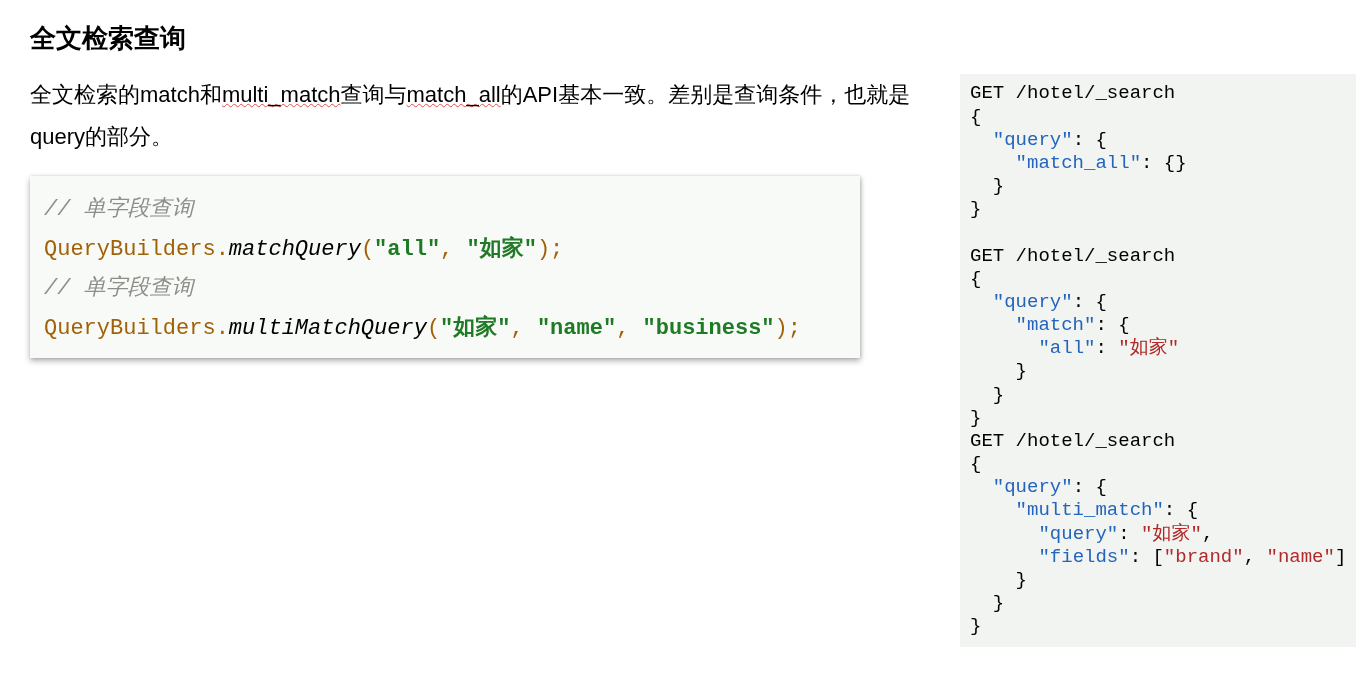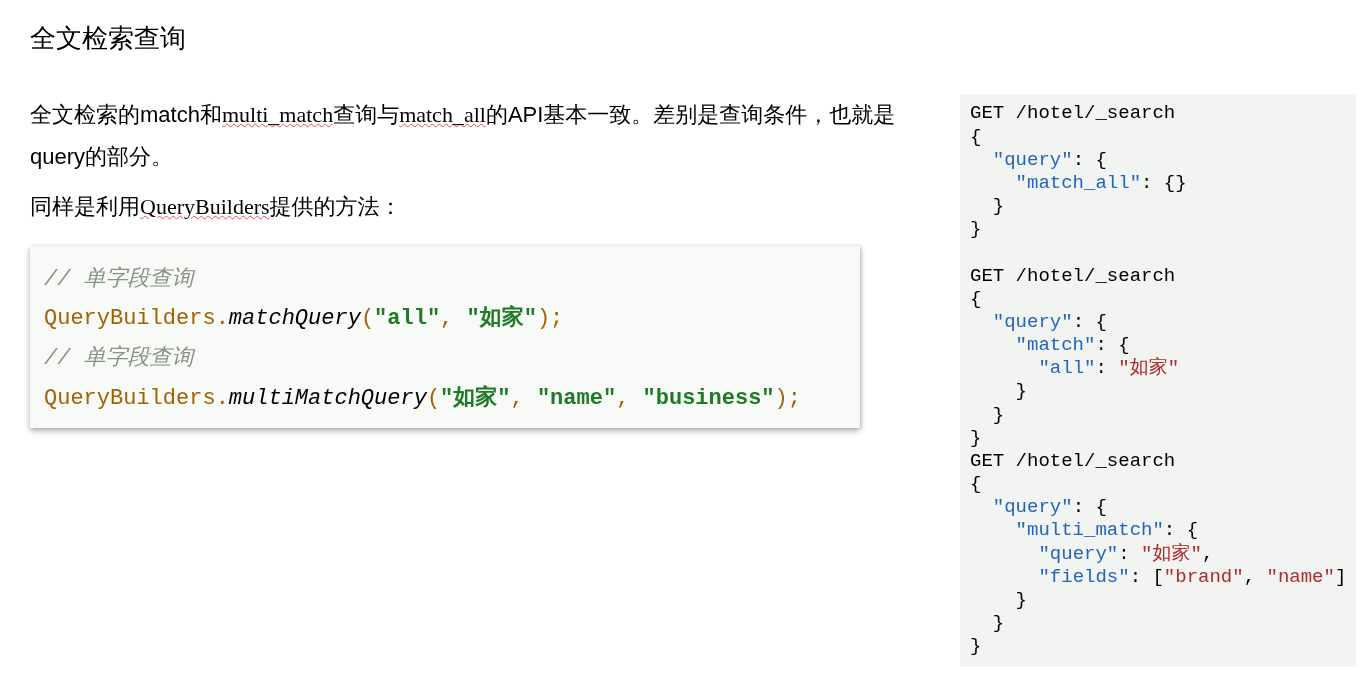--- a/index.html
+++ b/index.html
@@ -5,42 +5,41 @@
   * { margin: 0; padding: 0; box-sizing: border-box; }
   body {
     font-family: "Microsoft YaHei", "PingFang SC", -apple-system, sans-serif;
     background: #fff;
     color: #000;
     padding: 20px 30px;
     width: 1367px;
   }
   h2.title {
     font-size: 26px;
-    font-weight: 400;
-    margin-bottom: 38px;
+    font-weight: 700;
+    margin-bottom: 18px;
     line-height: 1.4;
   }
   .layout {
     display: flex;
     gap: 30px;
     align-items: flex-start;
   }
   .left-col { flex: 0 0 900px; }
   .right-col { flex: 1; }
   p.body-text {
     font-size: 22px;
     line-height: 1.9;
     margin-bottom: 8px;
   }
   .squiggly {
     text-decoration: underline;
     text-decoration-style: wavy;
     text-decoration-color: #e0504f;
     text-decoration-thickness: 1px;
-    font-family: Liberation Serif, serif;
   }
   .java-block {
     margin-top: 18px;
     width: 830px;
     background: #f8faf7;
     padding: 14px 14px 10px 14px;
     box-shadow: 0 3px 6px rgba(0,0,0,0.3), 1px 0 3px rgba(0,0,0,0.15);
     font-family: Consolas, "Courier New", monospace;
     font-size: 22px;
     line-height: 1.8;
@@ -69,23 +68,20 @@
 <h2 class="title">全文检索查询</h2>
 
 <div class="layout">
 
   <div class="left-col">
 
     <p class="body-text">
       <span>全文检索的match和</span><span class="squiggly">multi_match</span><span>查询与</span><span class="squiggly">match_all</span><span>的API基本一致。差别是查询条件，也就是query的部分。</span>
     </p>
 
-    <p class="body-text">
-      <span>同样是利用</span><span class="squiggly">QueryBuilders</span><span>提供的方法：</span>
-    </p>
 
     <div class="java-block"><span class="tok-comment">// 单字段查询</span>
 <span class="tok-plain">QueryBuilders.</span><span class="tok-method">matchQuery</span><span class="tok-plain">(</span><span class="tok-str-g">"all"</span><span class="tok-plain">, </span><span class="tok-str-g">"如家"</span><span class="tok-plain">);</span>
 <span class="tok-comment">// 单字段查询</span>
 <span class="tok-plain">QueryBuilders.</span><span class="tok-method">multiMatchQuery</span><span class="tok-plain">(</span><span class="tok-str-g">"如家"</span><span class="tok-plain">, </span><span class="tok-str-g">"name"</span><span class="tok-plain">, </span><span class="tok-str-g">"business"</span><span class="tok-plain">);</span></div>
 
   </div>
 
   <div class="right-col">
     <div class="json-block"><span>GET /hotel/_search</span>

